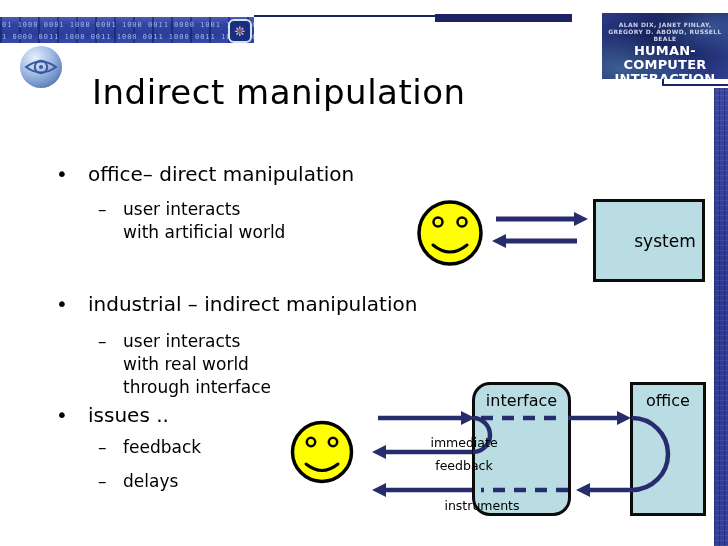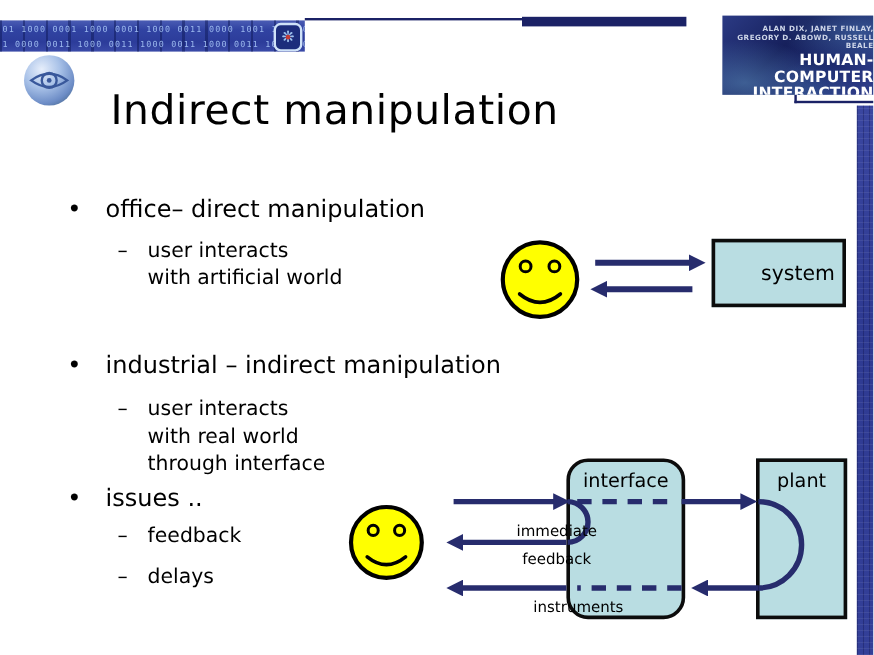--- a/index.html
+++ b/index.html
@@ -41,41 +41,41 @@
       linear-gradient(180deg,#3a46a0 0%,#2e3a92 40%,#333f98 100%);
   }
   
   .book-cover{
     position:absolute;left:602px;top:13px;width:126px;height:66px;
     background:
       radial-gradient(ellipse at 15% 85%, rgba(110,170,215,0.45), rgba(0,0,0,0) 45%),
       radial-gradient(ellipse at 90% 20%, rgba(100,160,210,0.35), rgba(0,0,0,0) 40%),
       radial-gradient(ellipse at 60% 110%, rgba(90,150,205,0.30), rgba(0,0,0,0) 35%),
       linear-gradient(135deg,#2b3a84 0%,#16205c 40%,#1d2a6e 70%,#32418e 100%);
-    text-align:right;overflow:hidden;
+    text-align:center;overflow:hidden;
   }
   .book-authors{font-size:6px;line-height:7px;color:#cdd5e8;letter-spacing:0.4px;font-weight:bold;}
   .book-authors.first{margin-top:8px;}
   .book-title{font-size:13px;line-height:14px;font-weight:bold;color:#ffffff;letter-spacing:0.2px;}
   .book-title.t1{margin-top:2px;}
   
   .eye-logo{position:absolute;left:19px;top:45px;width:44px;height:44px;}
   
   .title{
     position:absolute;left:58px;top:72px;width:560px;
     font-size:34px;letter-spacing:0.5px;color:#000;margin-left:34px;
   }
   .b1{position:absolute;left:56px;display:flex;font-size:20px;line-height:25px;}
   .b1 .marker{width:32px;font-size:20px;}
   .b2{position:absolute;left:98px;display:flex;font-size:17px;line-height:23px;}
   .b2 .marker{width:25px;}
   .it{}
   
   .box{position:absolute;background:#b9dde2;border:3px solid #0c0c0c;box-sizing:border-box;}
-  .box-system{left:593px;top:199px;width:112px;height:57px;display:flex;align-items:center;justify-content:center;font-size:17px;padding-left:32px;}
+  .box-system{left:593px;top:199px;width:112px;height:83px;display:flex;align-items:center;justify-content:center;font-size:17px;padding-left:32px;}
   .box-interface{left:472px;top:382px;width:99px;height:134px;border-radius:18px;text-align:center;font-size:16px;padding-top:6px;}
   .box-plant{left:630px;top:382px;width:76px;height:134px;text-align:center;font-size:16px;padding-top:6px;}
   
   .arrow-label{position:absolute;font-size:12.5px;text-align:center;color:#000;margin-left:36px;}
   .lab-immediate{left:385px;top:435px;width:86px;}
   .lab-feedback{left:385px;top:458px;width:86px;}
   .lab-instruments{left:396px;top:498px;width:100px;}
   
   .overlay{position:absolute;left:0;top:0;width:728px;height:546px;pointer-events:none;}
 </style>
@@ -159,21 +159,21 @@
     <span>delays</span>
   </div>
 
   <div class="box box-system">
     <span>system</span>
   </div>
   <div class="box box-interface">
     <span>interface</span>
   </div>
   <div class="box box-plant">
-    <span>plant</span>
+    <span>office</span>
   </div>
 
   <svg class="overlay" viewBox="0 0 728 546">
     <defs>
       <marker id="ah" markerUnits="userSpaceOnUse" markerWidth="16" markerHeight="14" refX="2" refY="7" orient="auto">
         <path d="M0,0 L14,7 L0,14 Z" fill="#272c6d"></path>
       </marker>
     </defs>
 
     <g stroke="#272c6d" stroke-width="5" fill="none">

